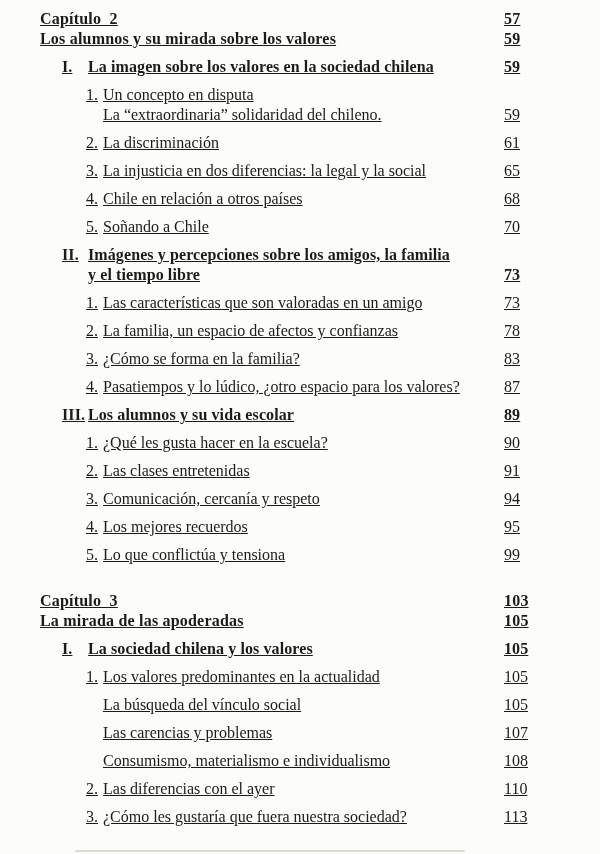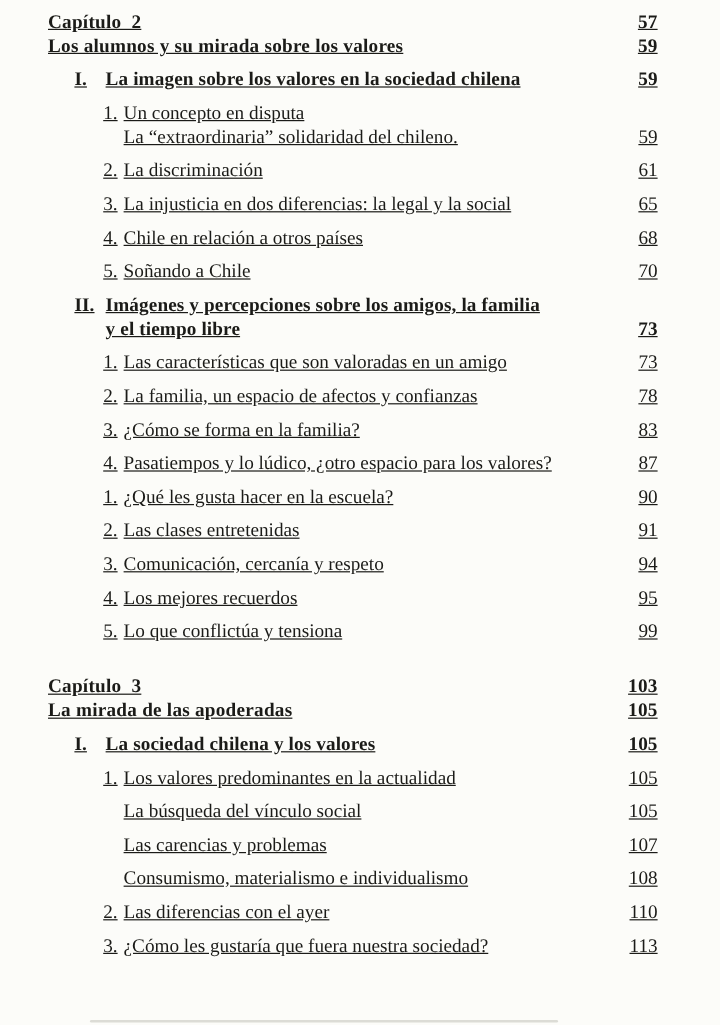--- a/index.html
+++ b/index.html
@@ -55,21 +55,21 @@
     flex: 0 0 auto;
     display: inline-block;
   }
   .section .marker { width: 26px; }
   .item .marker { width: 17px; }
   .lines { flex: 1 1 auto; }
   .line { white-space: pre-wrap; }
   .page-num {
     flex: 0 0 auto;
     min-width: 44px;
-    text-align: right;
+    text-align: left;
     padding-left: 8px;
   }
   .spacer {
     height: 26px;
   }
   .scan-smudge {
     position: absolute;
     left: 75px;
     bottom: 2px;
     width: 390px;
@@ -193,20 +193,29 @@
       </div>
       <div class="row item">
         <div class="entry-text">
           <span class="marker">4.</span>
           <div class="lines">
             <div class="line">Pasatiempos y lo lúdico, ¿otro espacio para los valores?</div>
           </div>
         </div>
         <div class="page-num">87</div>
       </div>
+      <div class="row section">
+        <div class="entry-text">
+          <span class="marker">III.</span>
+          <div class="lines">
+            <div class="line">Los alumnos y su vida escolar</div>
+          </div>
+        </div>
+        <div class="page-num">89</div>
+      </div>
       <div class="row item">
         <div class="entry-text">
           <span class="marker">1.</span>
           <div class="lines">
             <div class="line">¿Qué les gusta hacer en la escuela?</div>
           </div>
         </div>
         <div class="page-num">90</div>
       </div>
       <div class="row item">

